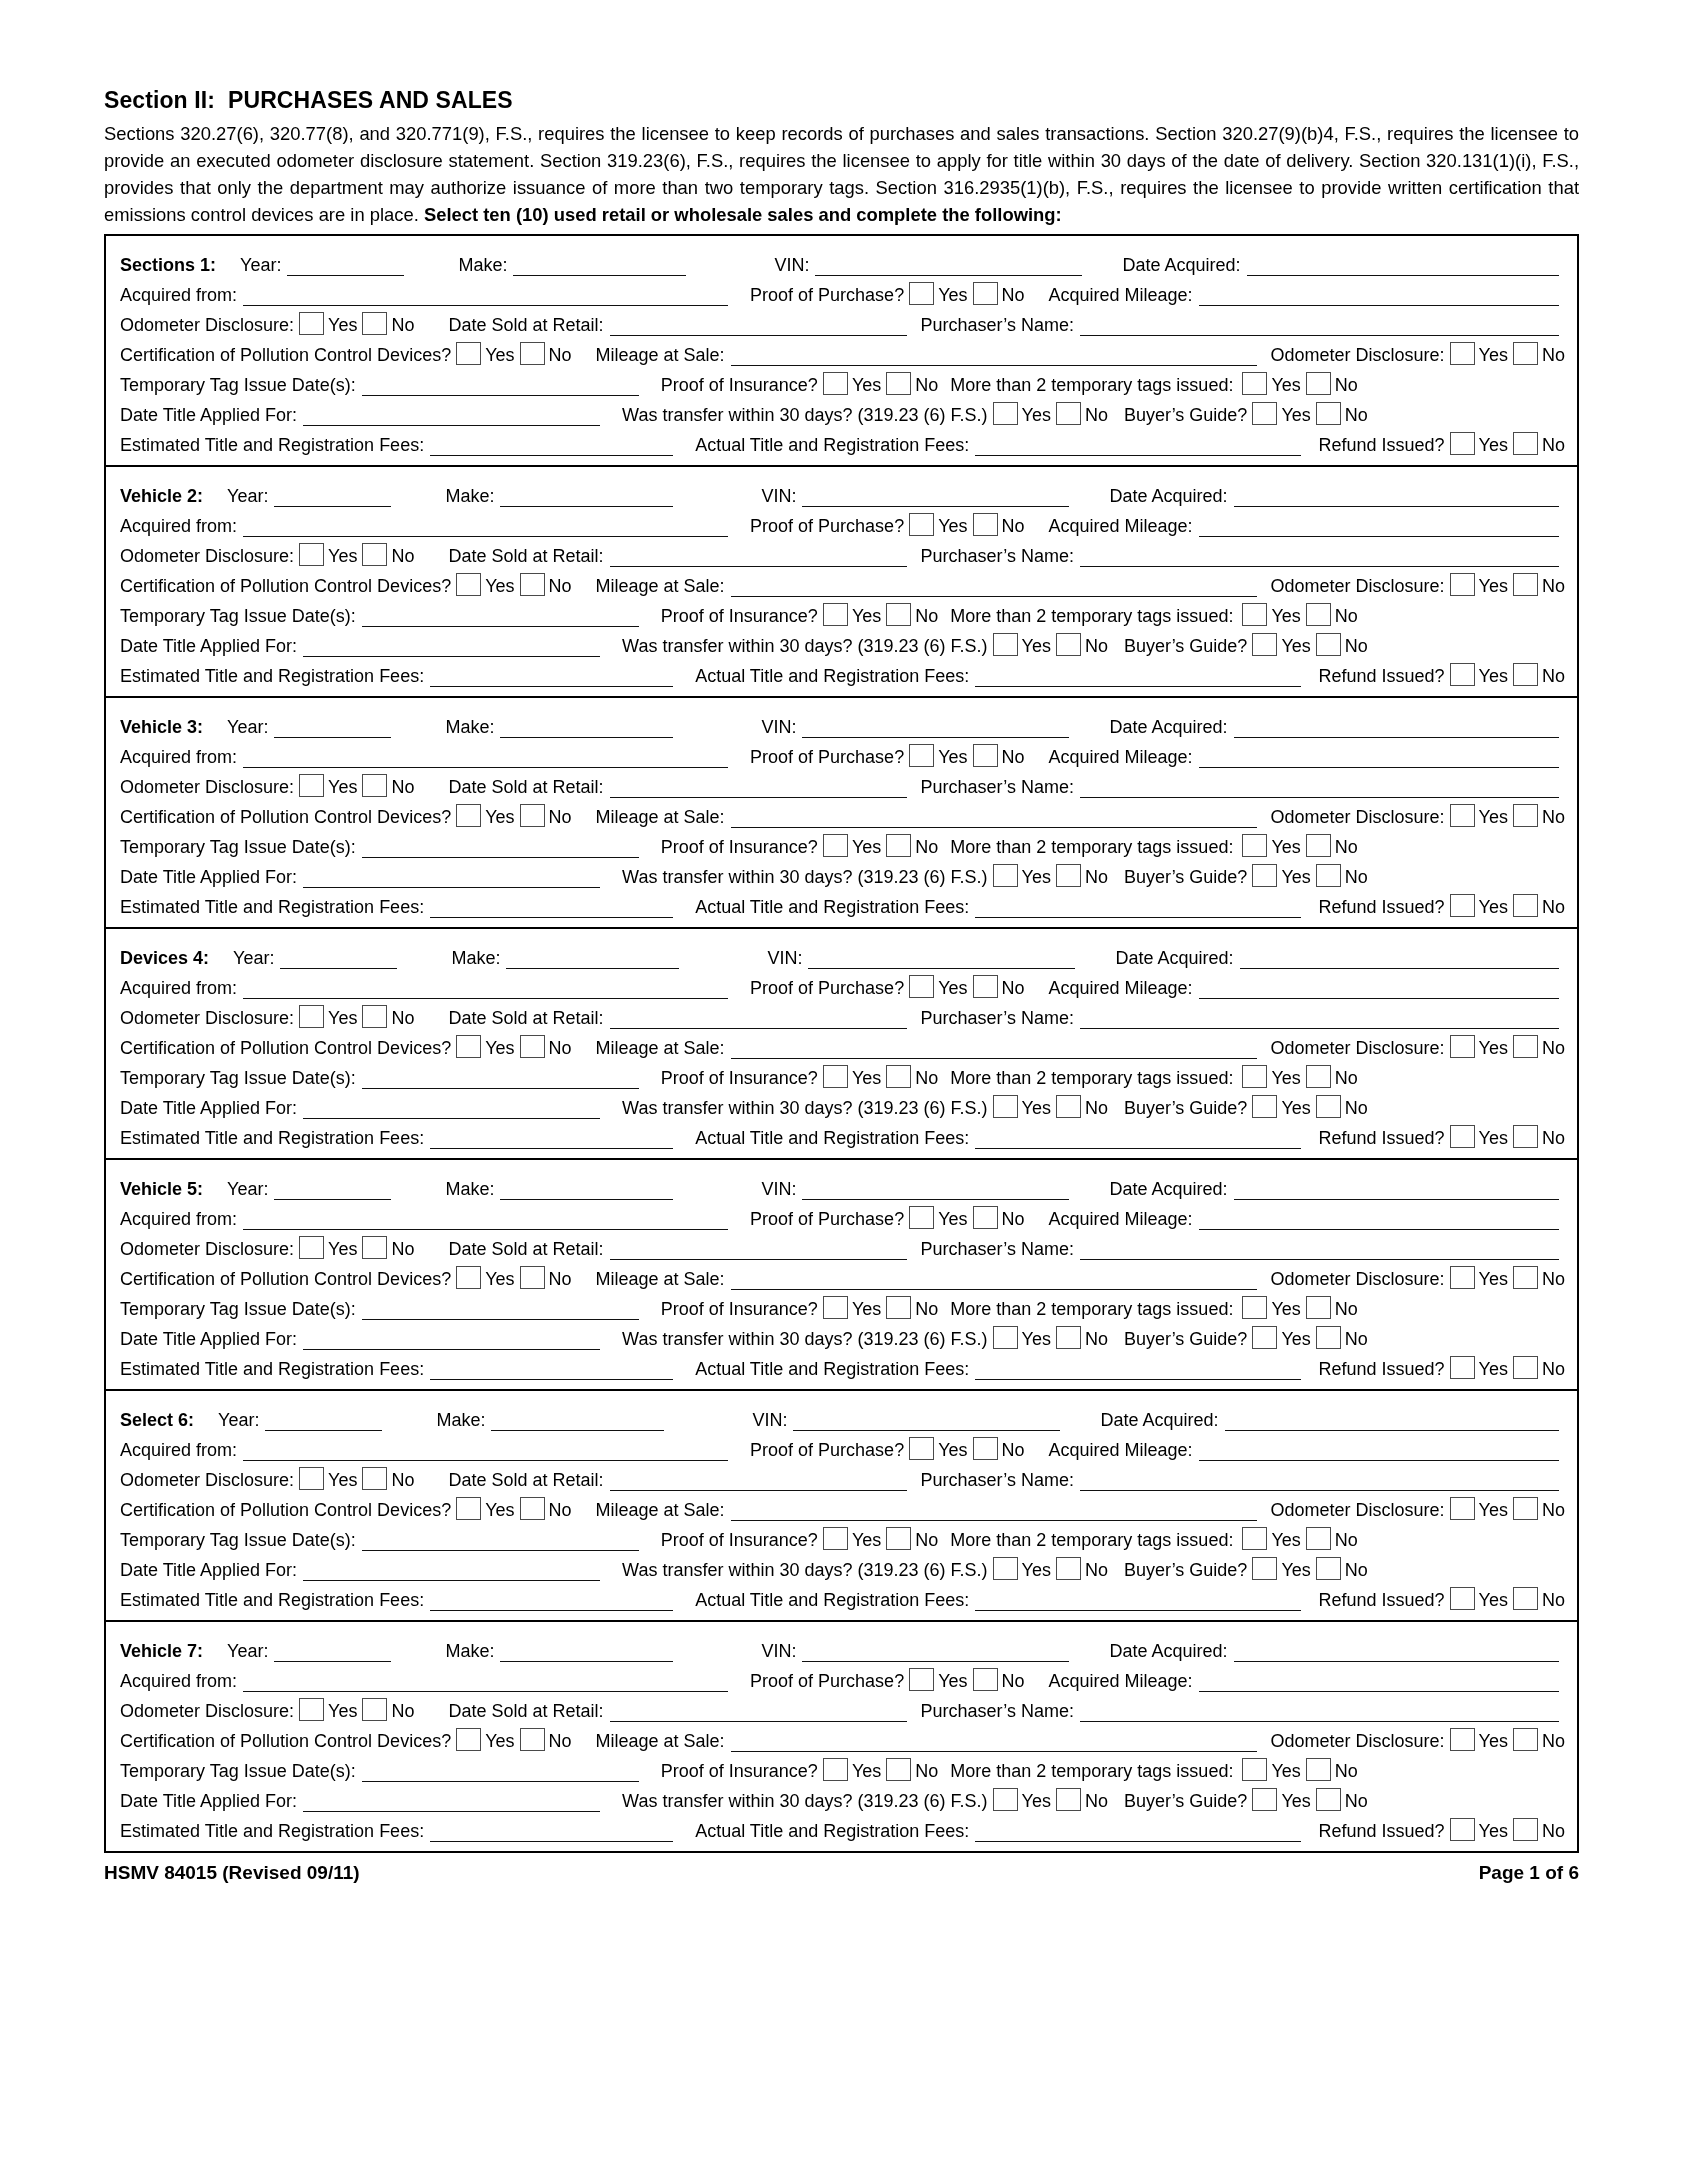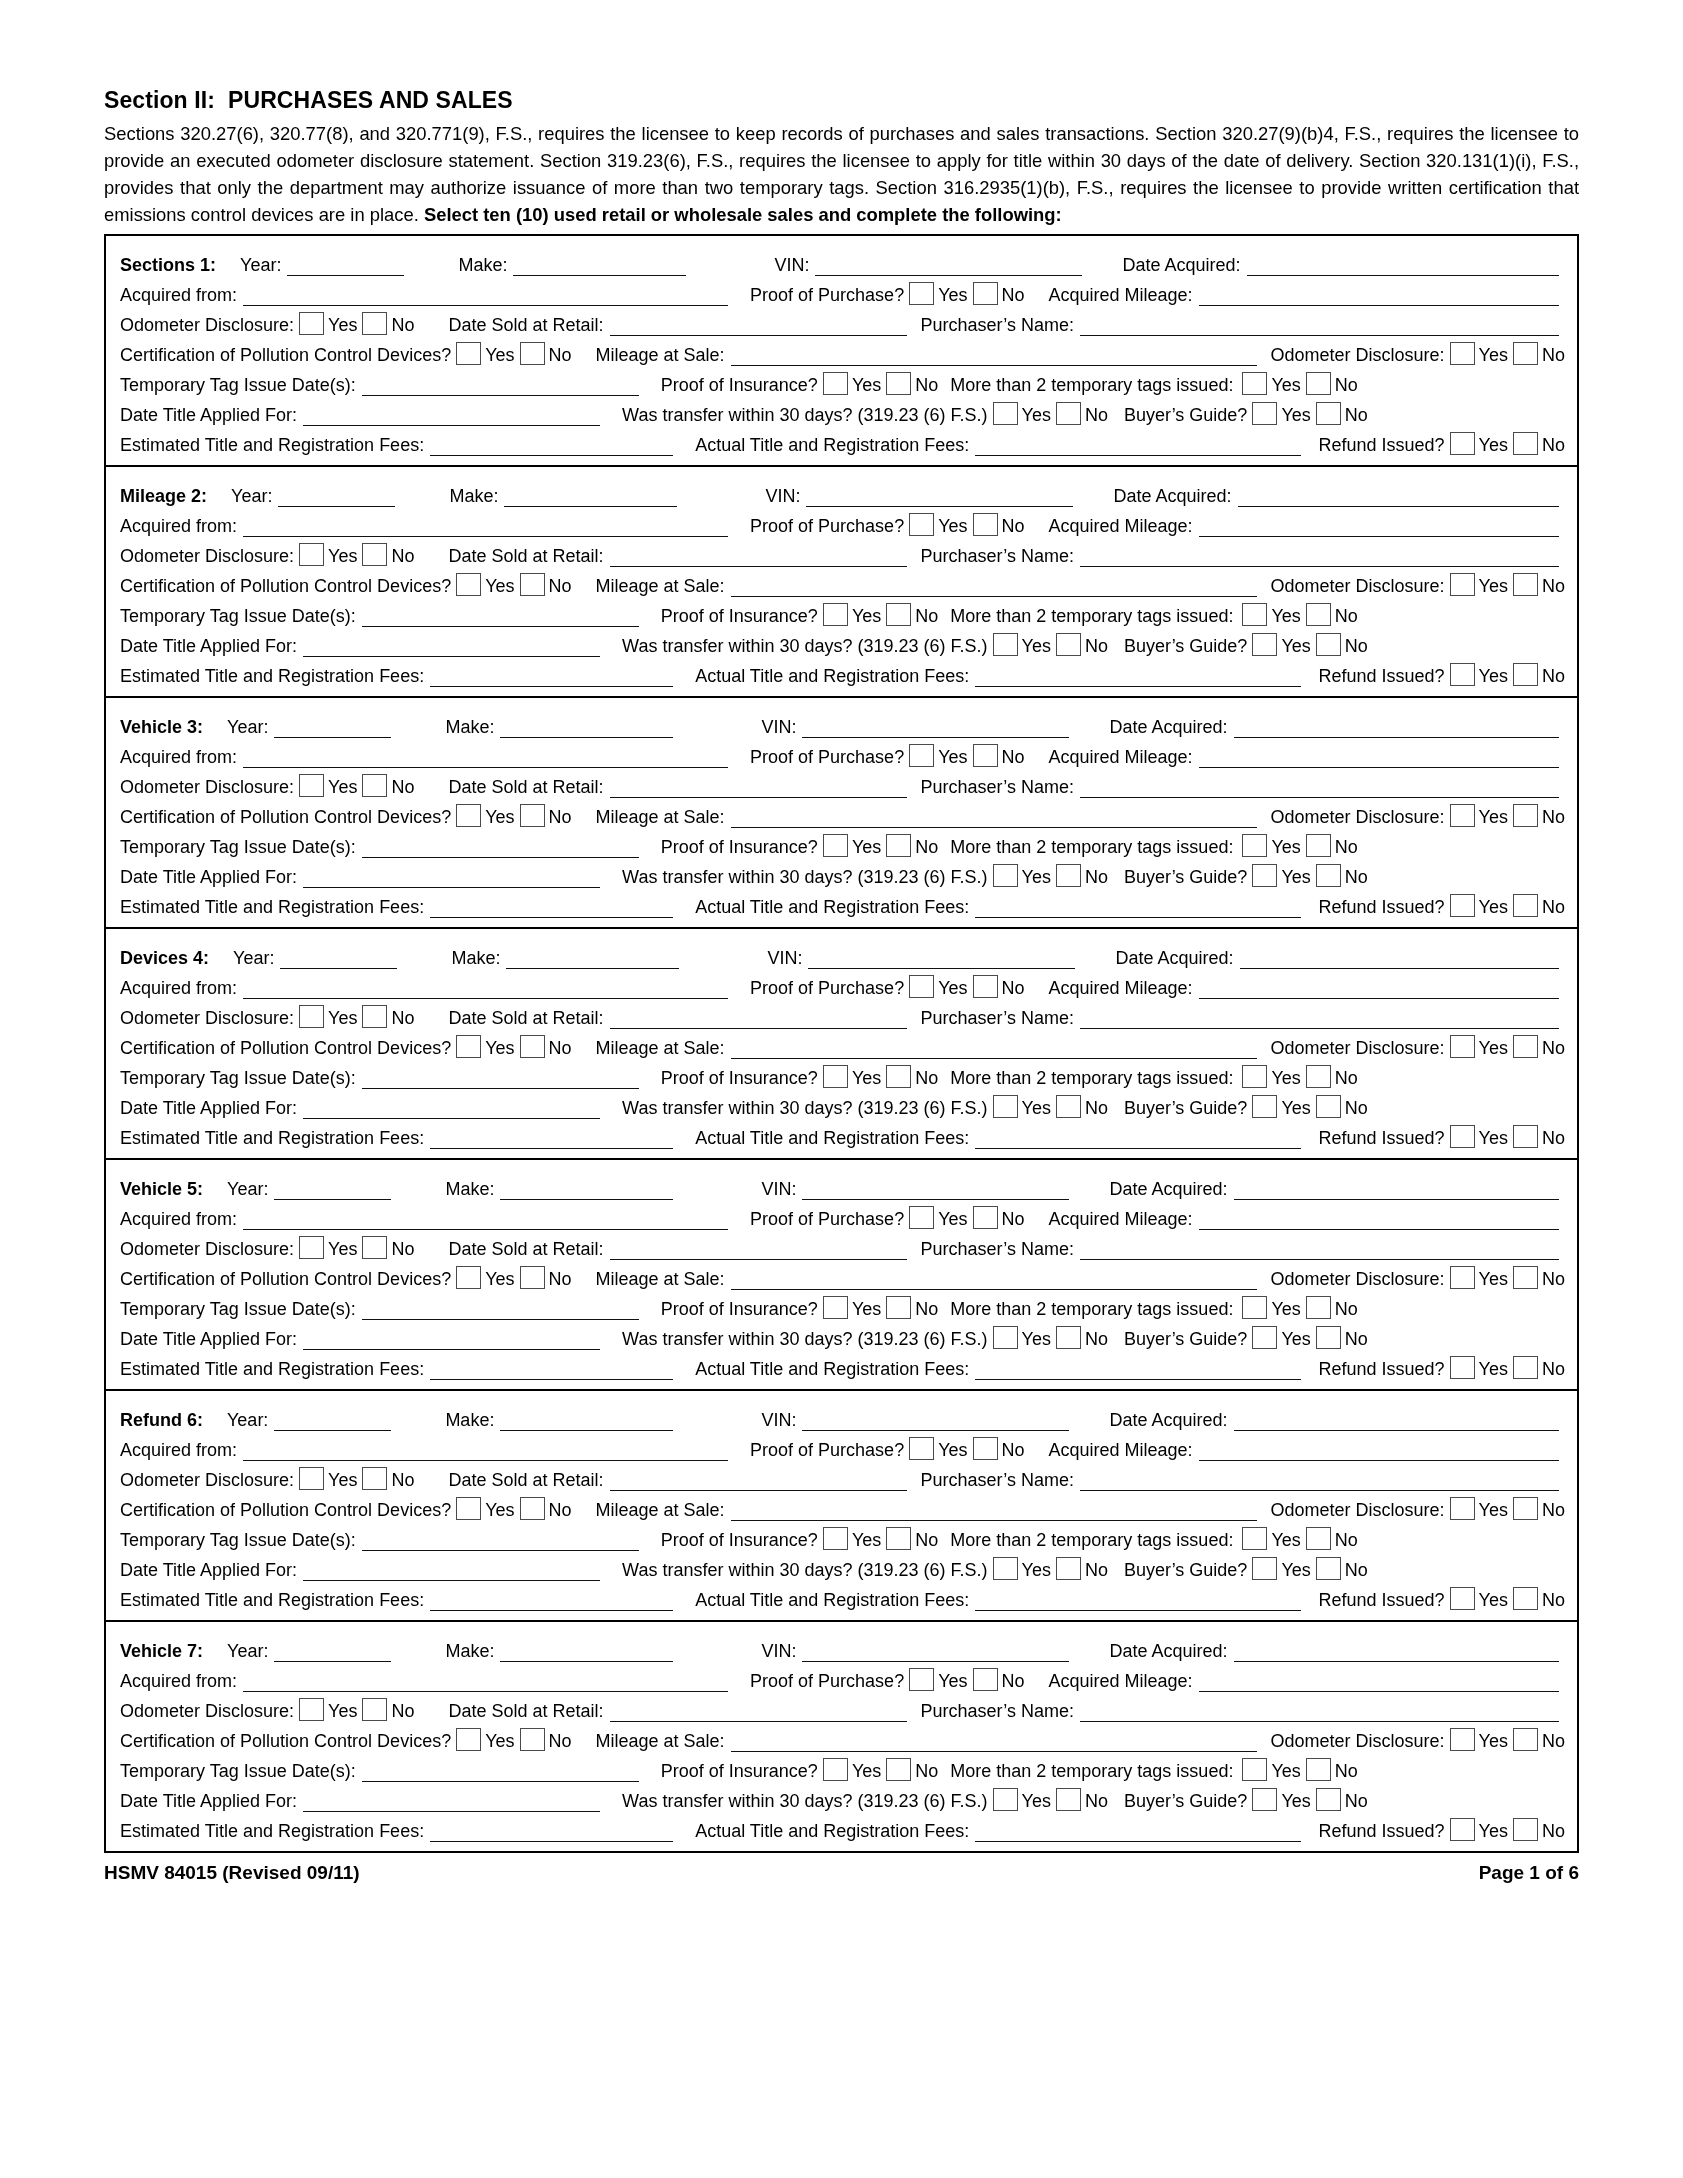--- a/index.html
+++ b/index.html
@@ -263,21 +263,21 @@
               <span class="t">Yes</span>
             </span>
             <span class="cbw">
               <span class="cb"></span>
               <span class="t">No</span>
             </span>
           </div>
         </div>
         <div class="vblock">
           <div class="row">
-            <span class="lbl b">Mileage 2:</span>
+            <span class="lbl b">Vehicle 2:</span>
             <span class="gap24"></span>
             <span class="lbl">Year:</span>
             <span class="fill" style="width:117px"></span>
             <span class="gap48"></span>
             <span class="lbl">Make:</span>
             <span class="fill" style="width:173px"></span>
             <span class="gap48"></span>
             <span class="gap34"></span>
             <span class="lbl">VIN:</span>
             <span class="fill" style="width:267px"></span>
@@ -831,21 +831,21 @@
               <span class="t">Yes</span>
             </span>
             <span class="cbw">
               <span class="cb"></span>
               <span class="t">No</span>
             </span>
           </div>
         </div>
         <div class="vblock">
           <div class="row">
-            <span class="lbl b">Refund 6:</span>
+            <span class="lbl b">Select 6:</span>
             <span class="gap24"></span>
             <span class="lbl">Year:</span>
             <span class="fill" style="width:117px"></span>
             <span class="gap48"></span>
             <span class="lbl">Make:</span>
             <span class="fill" style="width:173px"></span>
             <span class="gap48"></span>
             <span class="gap34"></span>
             <span class="lbl">VIN:</span>
             <span class="fill" style="width:267px"></span>

